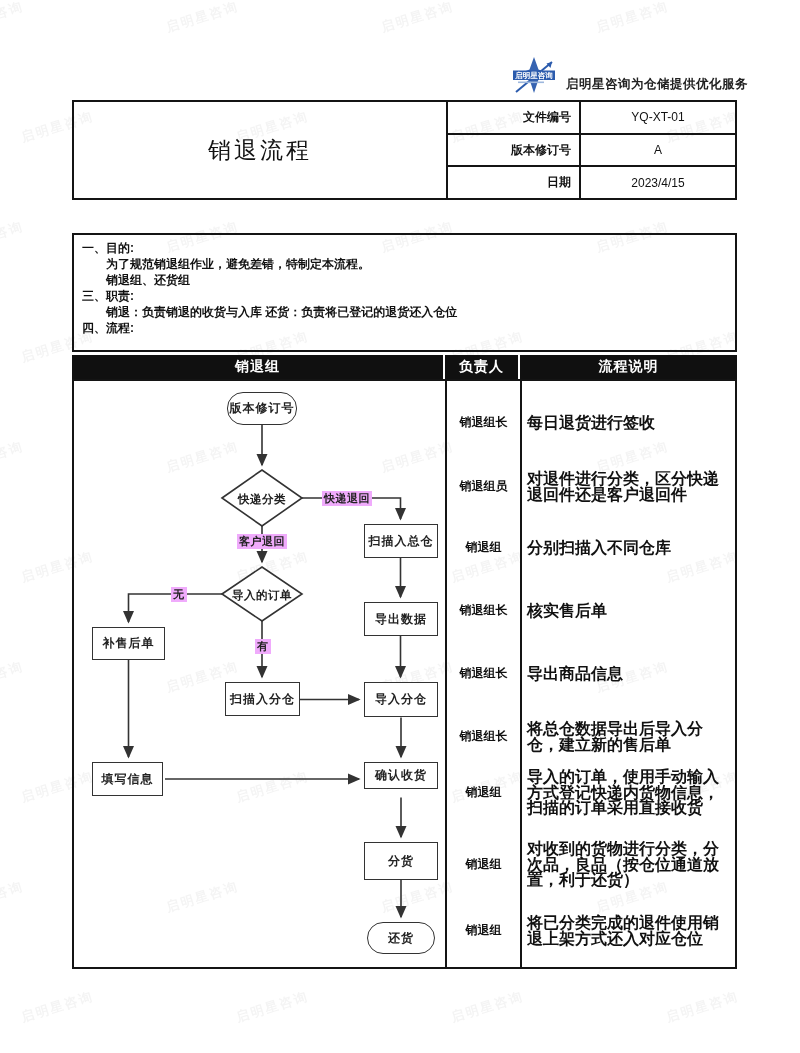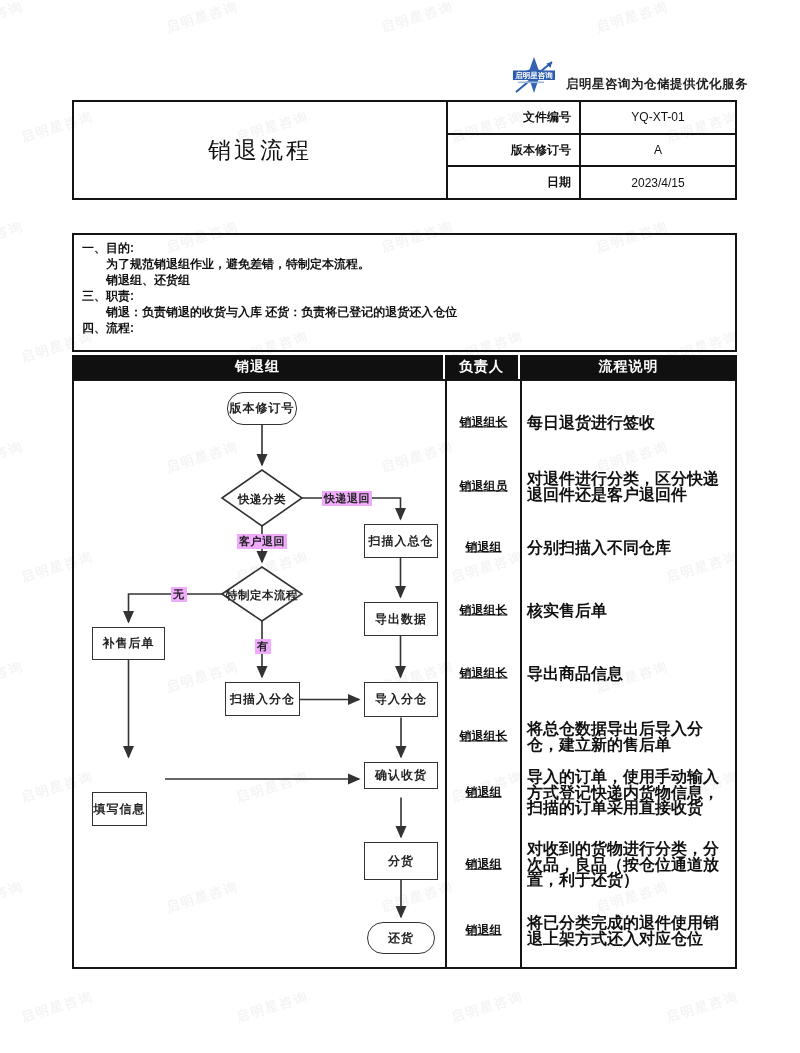--- a/index.html
+++ b/index.html
@@ -55,21 +55,21 @@
     display:flex;align-items:center;justify-content:center;
     font-size:12px;font-weight:700;color:#222;letter-spacing:1px;z-index:3;}
   .stadium{border-radius:16px;}
   .dlabel{position:absolute;z-index:3;font-size:11.5px;font-weight:700;color:#222;
     text-align:center;letter-spacing:0.5px;}
   .elabel{position:absolute;z-index:4;background:#f0abfc;font-size:11px;font-weight:700;
     color:#222;padding:0 2px;white-space:nowrap;letter-spacing:0.5px;}
   
   .frow{position:absolute;left:373px;width:290px;display:flex;transform:translateY(-50%);}
   .frow .owner{width:73px;flex:none;display:flex;align-items:center;justify-content:center;
-    font-size:12px;font-weight:600;color:#111;text-decoration:underline;}
+    font-size:12px;font-weight:600;color:#111;}
   .frow .desc{flex:1;padding:0 4px 0 7px;font-size:16px;line-height:15.5px;
     font-weight:600;color:#111;display:flex;align-items:center;}
 </style>
 </head>
 <body>
 
 <div class="page">
   <div id="wm">
       <span style="left: -50px; top: 8px;">启明星咨询</span>
       <span style="left: 165px; top: 8px;">启明星咨询</span>
@@ -186,26 +186,26 @@
           <path d="M327,416.5 L327,456" marker-end="url(#arw)"></path>
           <path d="M327,495 L327,536" marker-end="url(#arw)"></path>
           <polygon points="148,117 188,89 228,117 188,145" fill="#fff" stroke="#333" stroke-width="1.6"></polygon>
           <polygon points="148,213 188,186 228,213 188,240" fill="#fff" stroke="#333" stroke-width="1.6"></polygon>
         </g>
       </svg>
 
       <div class="node stadium" style="left:153px;top:11px;width:70px;height:33px;">版本修订号</div>
       <div class="dlabel" style="left:148px;top:111px;width:80px;">快递分类</div>
       <div class="node" style="left:290px;top:143px;width:74px;height:34px;">扫描入总仓</div>
-      <div class="dlabel" style="left:143px;top:207px;width:90px;">特制定本流程</div>
+      <div class="dlabel" style="left:143px;top:207px;width:90px;">导入的订单</div>
       <div class="node" style="left:18px;top:246px;width:73px;height:33px;">补售后单</div>
       <div class="node" style="left:290px;top:221px;width:74px;height:34px;">导出数据</div>
       <div class="node" style="left:151px;top:301px;width:75px;height:34px;">扫描入分仓</div>
       <div class="node" style="left:290px;top:301px;width:74px;height:35px;">导入分仓</div>
-      <div class="node" style="left:18px;top:381px;width:55px;height:34px;margin-top:30px;">填写信息</div>
+      <div class="node" style="left:18px;top:381px;width:71px;height:34px;">填写信息</div>
       <div class="node" style="left:290px;top:381px;width:74px;height:27px;">确认收货</div>
       <div class="node" style="left:290px;top:461px;width:74px;height:38px;">分货</div>
       <div class="node stadium" style="left:293px;top:541px;width:68px;height:32px;">还货</div>
 
       <div class="elabel" style="left:248px;top:110px;">快递退回</div>
       <div class="elabel" style="left:163px;top:153px;">客户退回</div>
       <div class="elabel" style="left:97px;top:206px;">无</div>
       <div class="elabel" style="left:181px;top:258px;">有</div>
     </div>
 

